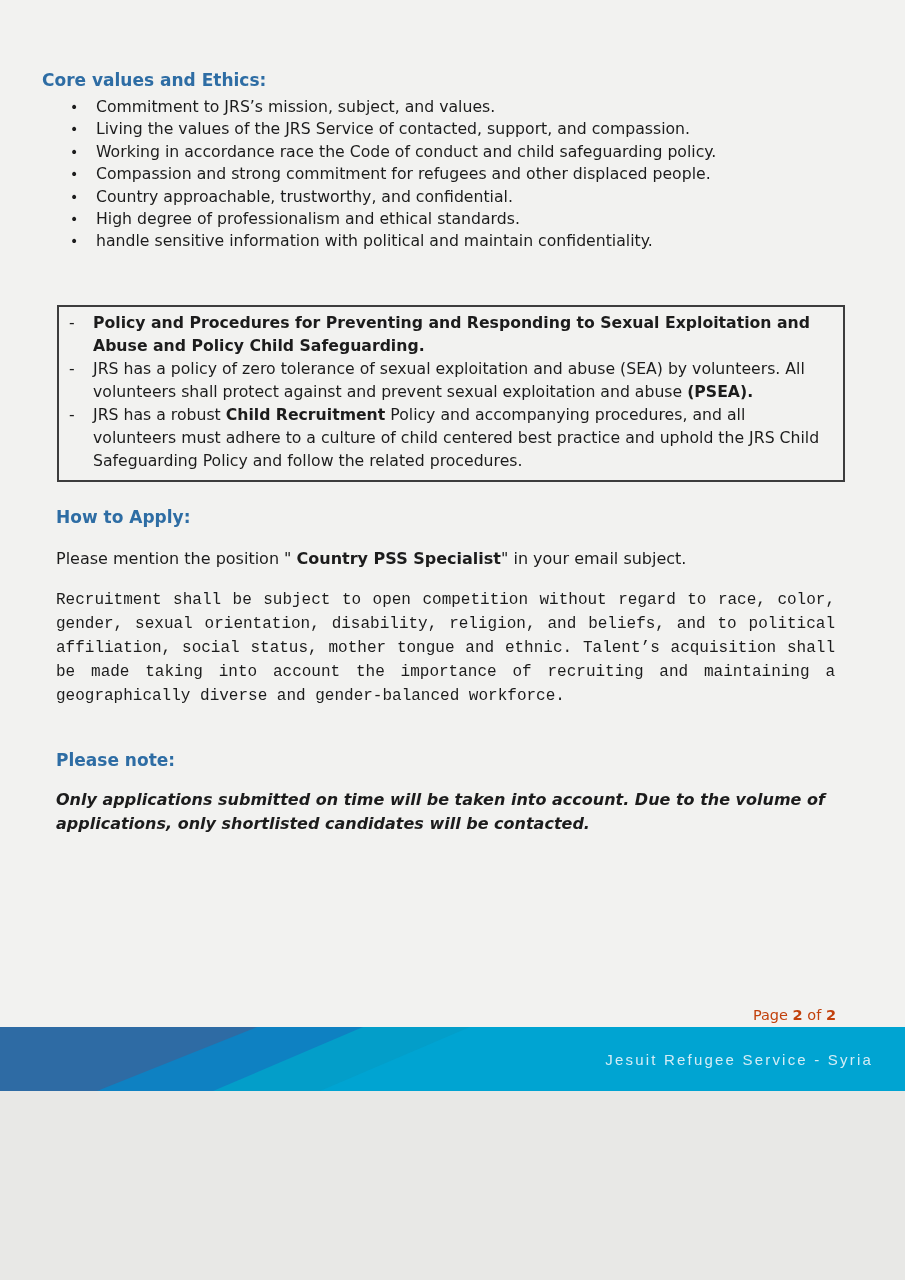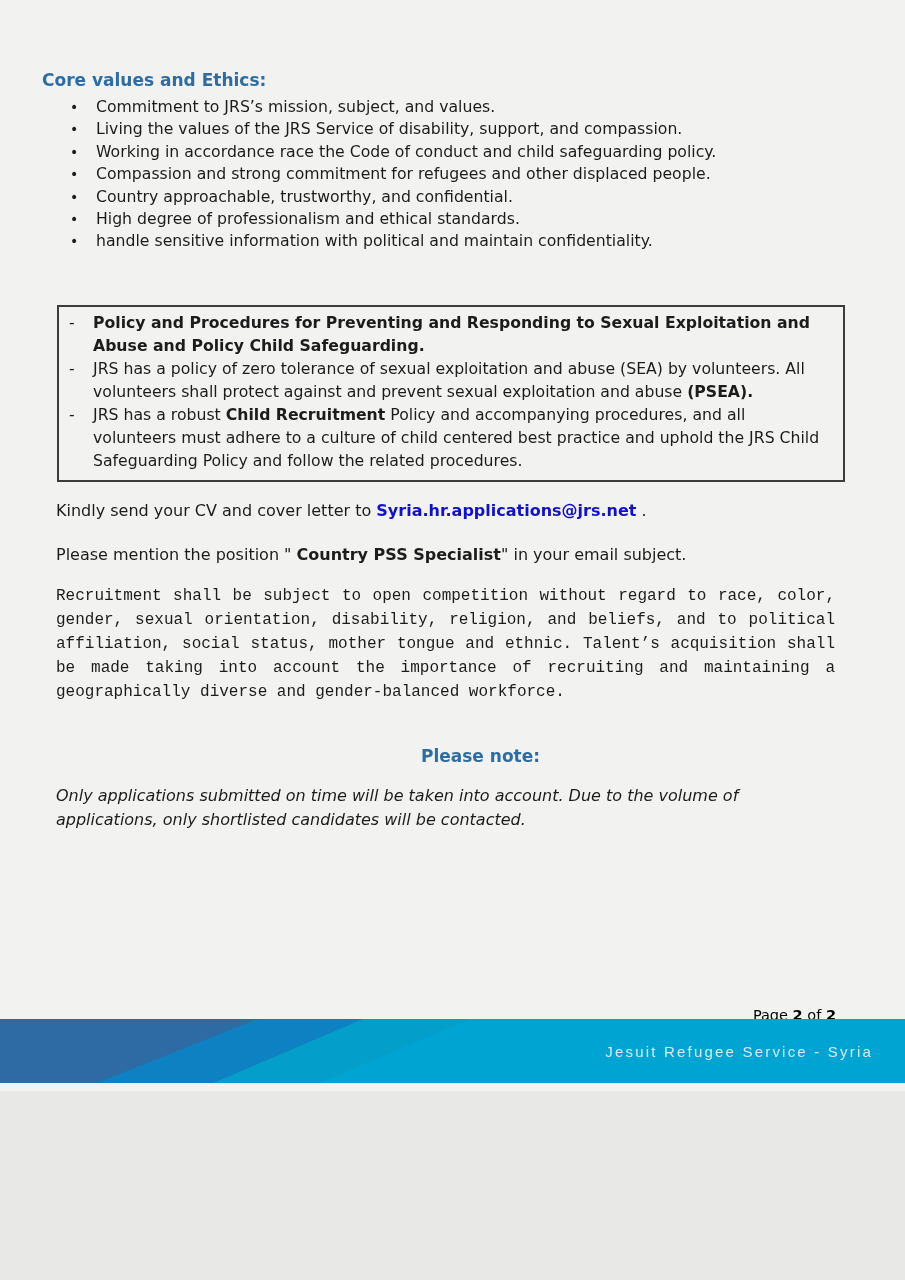--- a/index.html
+++ b/index.html
@@ -34,47 +34,47 @@
     margin: 52px 0 0 57px;
     width: 788px;
     border: 2px solid #3d3d3d;
     padding: 4px 12px 8px 6px;
   }
   .box-item { display: flex; font-size: 15.7px; line-height: 23px; }
   .box-marker { width: 24px; flex: 0 0 24px; padding-left: 4px; }
   .box-text { flex: 1; }
 
   .apply-heading { margin: 25px 0 0 56px; }
-  .note-heading { margin: 42px 0 0 56px; text-align: center; }
+  .note-heading { margin: 42px 0 0 56px; }
 
   .para {
     margin: 17px 70px 0 56px;
     font-size: 16px;
     line-height: 24px;
   }
   .mention-line { margin-top: 20px; }
   .recruitment { text-align: justify; font-family: Liberation Mono, monospace; }
-  .note-text { font-style: italic; margin-top: 18px; }
+  .note-text { font-style: italic; margin-top: 18px; font-weight: bold; }
 
   .bold { font-weight: bold; margin-top: 46px; }
   .email-link { color: #1010cf; font-weight: bold; cursor: pointer; text-decoration: none; }
 
   .page-number {
     position: absolute;
     right: 69px;
     bottom: 67px;
     font-size: 14.5px;
     line-height: 18px;
-    color: #000000;
+    color: #c2410c;
     white-space: nowrap;
   }
 
   .footer-band {
     position: absolute;
-    left: 0; right: 0; bottom: 8px;
+    left: 0; right: 0; bottom: 0;
     height: 64px;
     background: #00a4d2;
   }
   .band-stripe { position: absolute; top: 0; left: 0; width: 100%; height: 100%; }
   .stripe-subtle { background: #039ec9; clip-path: polygon(0 0, 470px 0, 320px 100%, 0 100%); }
   .stripe-mid    { background: #0e81c2; clip-path: polygon(0 0, 363px 0, 213px 100%, 0 100%); }
   .stripe-dark   { background: #2e6ba4; clip-path: polygon(0 0, 257px 0, 97px 100%, 0 100%); }
   .band-text {
     position: absolute;
     right: 32px;
@@ -95,21 +95,21 @@
 
     <h2 class="blue-heading core-heading">Core values and Ethics:</h2>
 
     <div class="bullet-list">
       <div class="bullet-item">
         <span class="bullet-marker">•</span>
         <span class="bullet-text">Commitment to JRS’s mission, subject, and values.</span>
       </div>
       <div class="bullet-item">
         <span class="bullet-marker">•</span>
-        <span class="bullet-text">Living the values of the JRS Service of disability, support, and compassion.</span>
+        <span class="bullet-text">Living the values of the JRS Service of contacted, support, and compassion.</span>
       </div>
       <div class="bullet-item">
         <span class="bullet-marker">•</span>
         <span class="bullet-text">Working in accordance race the Code of conduct and child safeguarding policy.</span>
       </div>
       <div class="bullet-item">
         <span class="bullet-marker">•</span>
         <span class="bullet-text">Compassion and strong commitment for refugees and other displaced people.</span>
       </div>
       <div class="bullet-item">
@@ -134,22 +134,22 @@
       <div class="box-item">
         <span class="box-marker">-</span>
         <span class="box-text"><span>JRS has a policy of zero tolerance of sexual exploitation and abuse (SEA) by volunteers. All volunteers shall protect against and prevent sexual exploitation and abuse </span><span class="bold">(PSEA).</span><span></span></span>
       </div>
       <div class="box-item">
         <span class="box-marker">-</span>
         <span class="box-text"><span>JRS has a robust </span><span class="bold">Child Recruitment</span><span> Policy and accompanying procedures, and all volunteers must adhere to a culture of child centered best practice and uphold the JRS Child Safeguarding Policy and follow the related procedures.</span></span>
       </div>
     </div>
 
+    <h2 class="blue-heading apply-heading">How to Apply:</h2>
 
-    <p class="para"><span>Kindly send your CV and cover letter to </span><a class="email-link">Syria.hr.applications@jrs.net</a><span> .</span></p>
 
     <p class="para mention-line"><span>Please mention the position " </span><span class="bold">Country PSS Specialist</span><span>" in your email subject.</span></p>
 
     <p class="para recruitment">Recruitment shall be subject to open competition without regard to race, color, gender, sexual orientation, disability, religion, and beliefs, and to political affiliation, social status, mother tongue and ethnic. Talent’s acquisition shall be made taking into account the importance of recruiting and maintaining a geographically diverse and gender-balanced workforce.</p>
 
     <h2 class="blue-heading note-heading">Please note:</h2>
 
     <p class="para note-text">Only applications submitted on time will be taken into account. Due to the volume of applications, only shortlisted candidates will be contacted.</p>
   </div>
 

